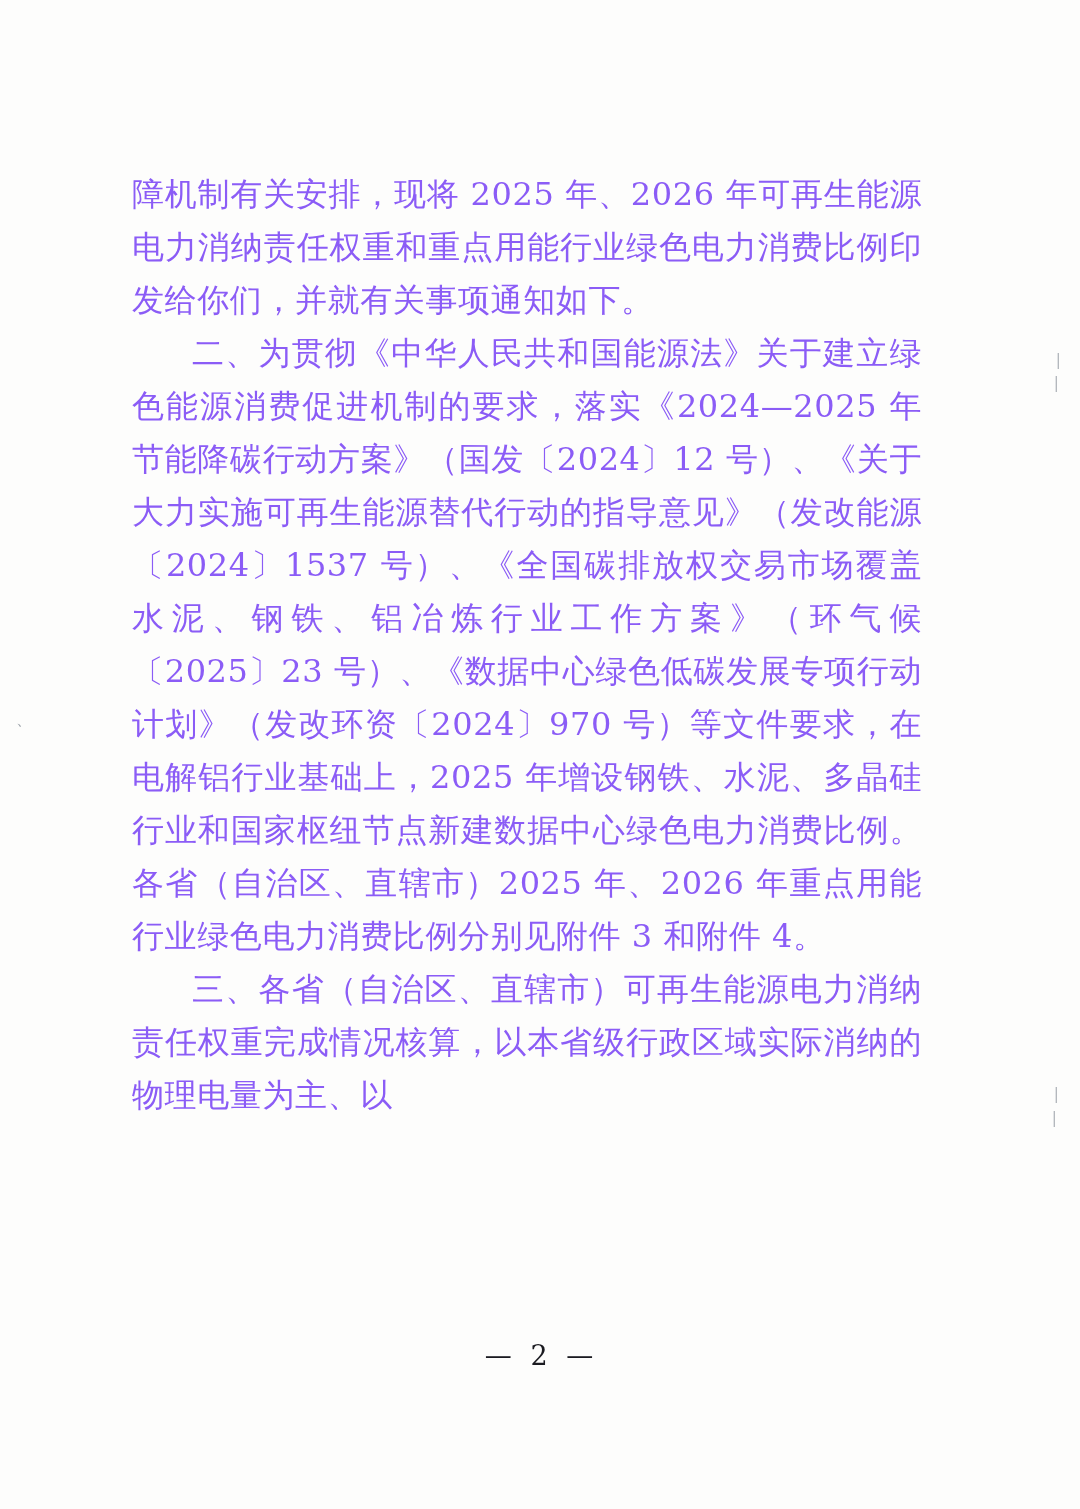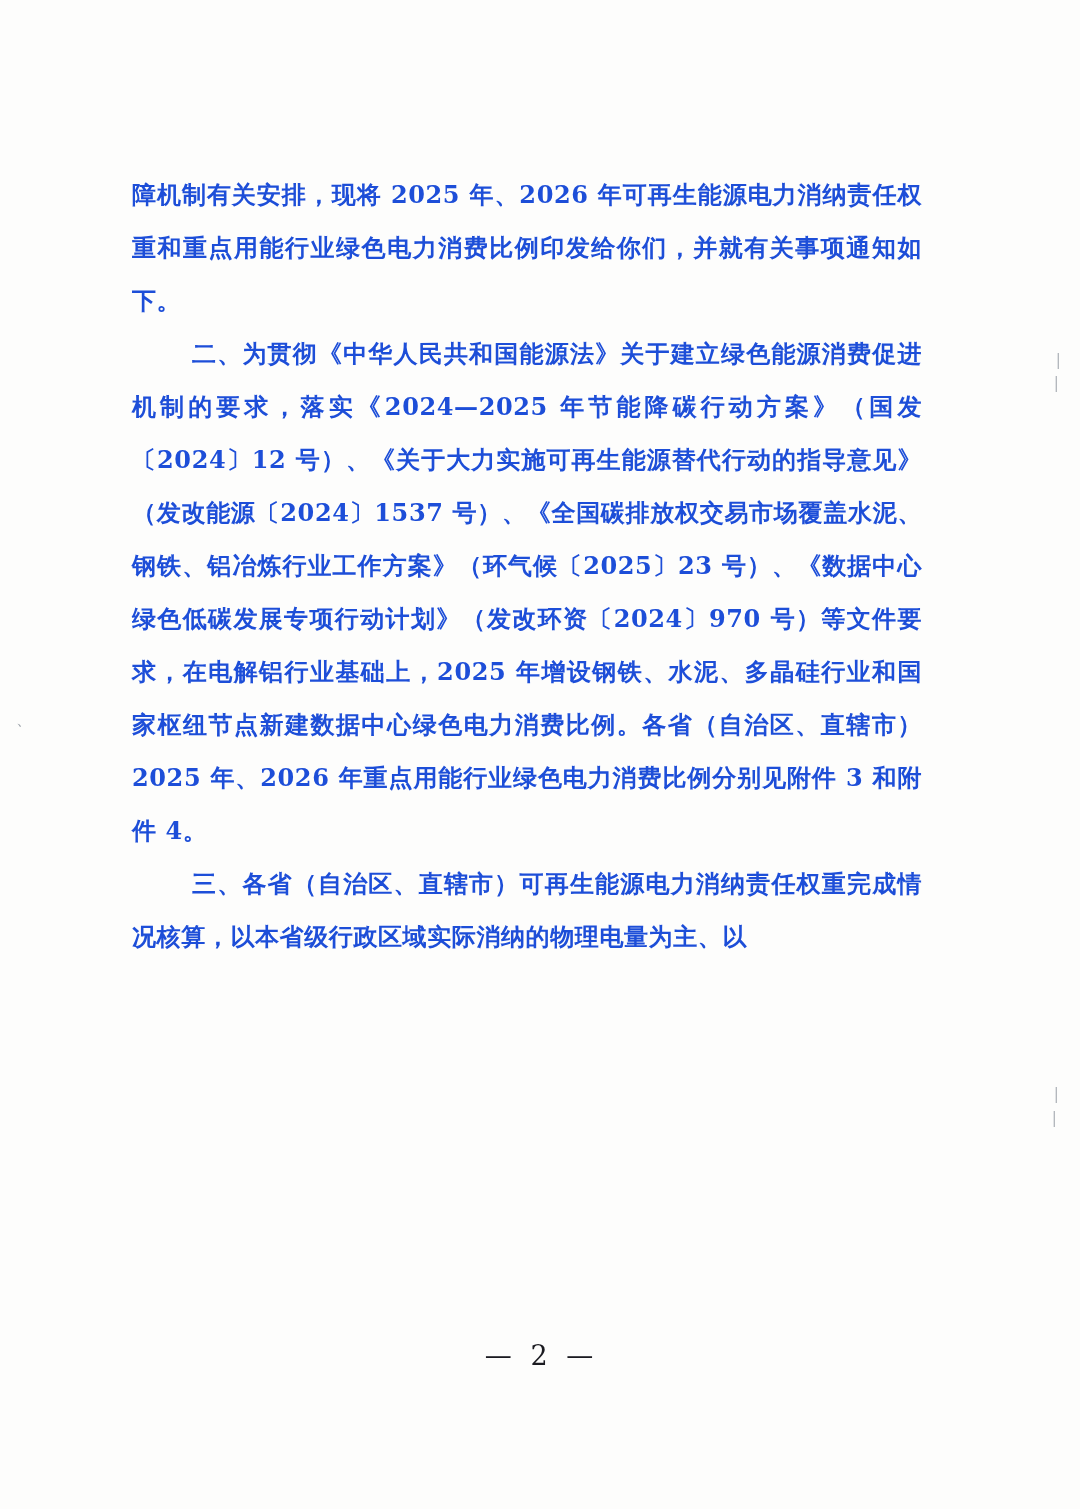--- a/index.html
+++ b/index.html
@@ -23,28 +23,28 @@
     height: 1509px;
     background: #fdfdfc;
   }
   .content {
     position: absolute;
     left: 132px;
     top: 168px;
     width: 790px;
   }
   .para {
-    font-size: 24px;
+    font-size: 32px;
     line-height: 53px;
     letter-spacing: 0.6px;
     text-align: justify;
     text-justify: inter-ideograph;
     margin: 0 0 0 0;
-    color: #1d4ed8;
-    font-weight: 700;
+    color: #8b5cf6;
+    font-weight: 400;
   }
   .para.indent {
     text-indent: 60px;
   }
   .footer {
     position: absolute;
     left: 0;
     top: 1340px;
     width: 1080px;
     text-align: center;

